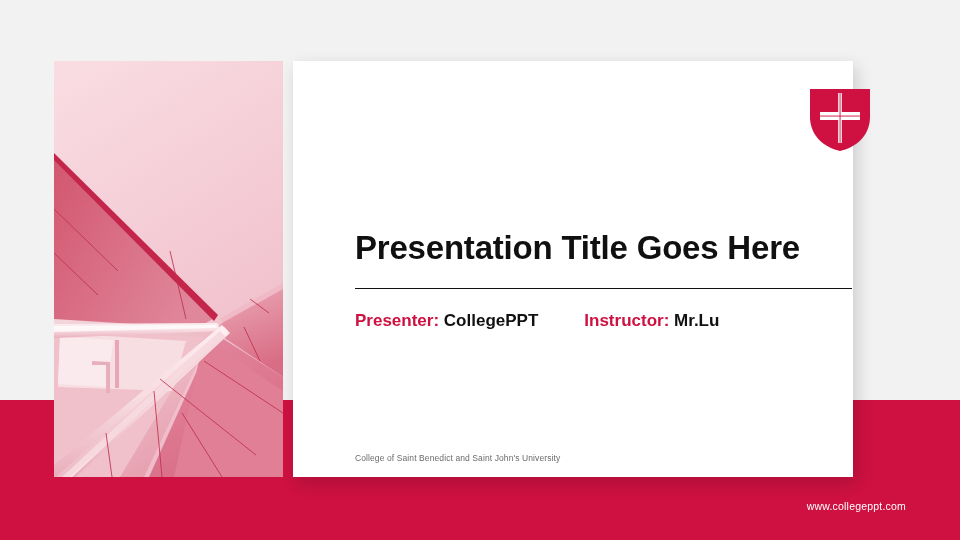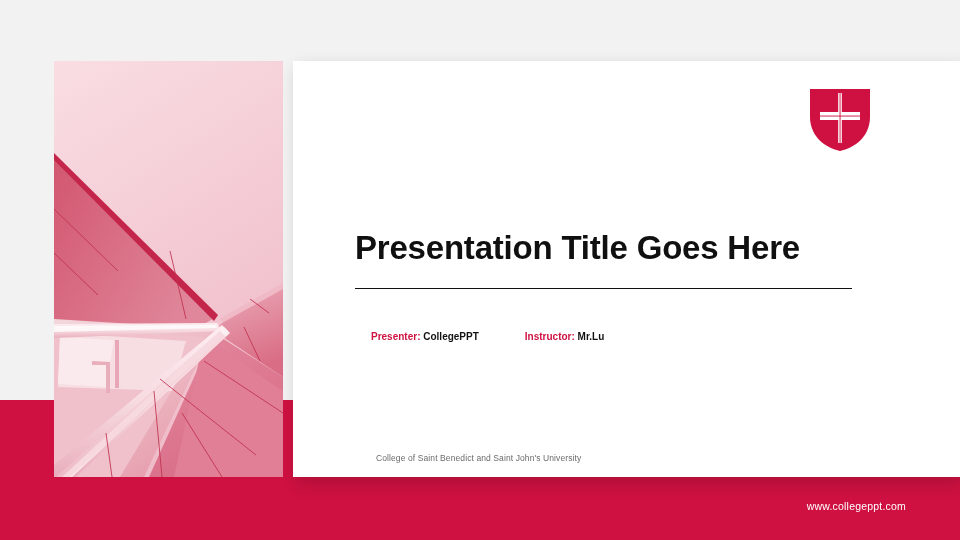--- a/index.html
+++ b/index.html
@@ -39,21 +39,21 @@
     font-weight: normal;
     letter-spacing: 0.2px;
     color: #ffffff;
   }
 
   
   .card {
     position: absolute;
     left: 293px;
     top: 61px;
-    width: 667px;
+    width: 560px;
     height: 416px;
     background: #ffffff;
     box-shadow: 4px 6px 16px rgba(0,0,0,0.16);
   }
 
   .card-title {
     position: absolute;
     left: 62px;
     top: 168px;
     font-size: 33px;
@@ -67,42 +67,40 @@
     position: absolute;
     left: 62px;
     top: 227px;
     width: 497px;
     height: 0;
     border-top: 1.4px solid #111111;
   }
 
   .meta-row {
     position: absolute;
-    left: 78px;
+    left: 62px;
     top: 250px;
     width: 500px;
-    font-size: 10px;
+    font-size: 17px;
     font-weight: bold;
     white-space: nowrap;
-    margin-top: 20px;
   }
   .meta-item { display: inline-block; }
   .meta-item.second { margin-left: 46px; }
   .meta-label { color: #ce1141; }
   .meta-value { color: #111111; }
 
   .card-footnote {
     position: absolute;
     left: 62px;
     top: 392px;
     font-size: 8.5px;
     color: #6b6b6b;
     letter-spacing: 0.1px;
     white-space: nowrap;
-    margin-left: 21px;
   }
 
   
   .crest {
     position: absolute;
     left: 513px;
     top: 24px;
     width: 68px;
     height: 70px;
   }

